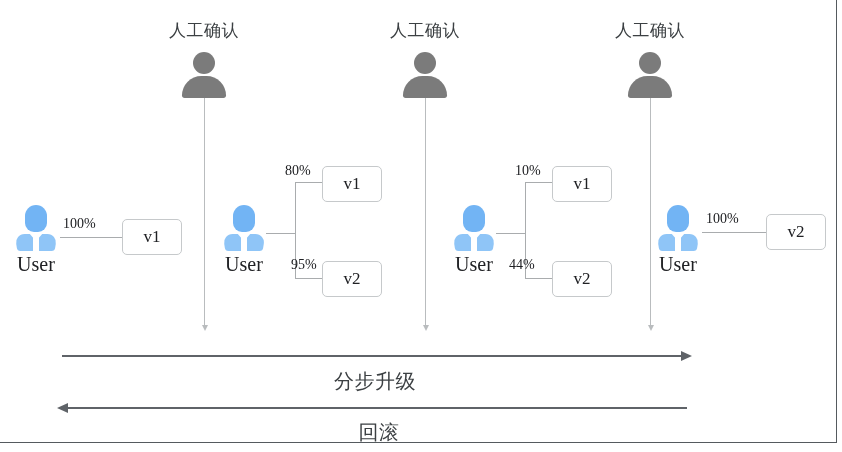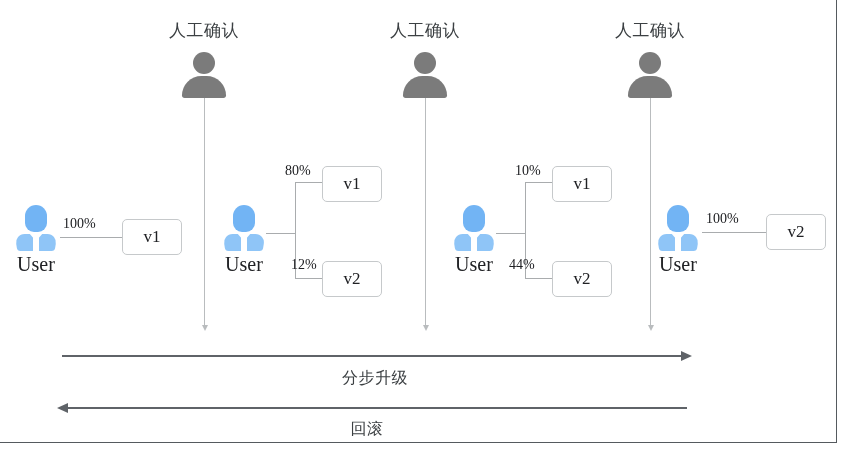--- a/index.html
+++ b/index.html
@@ -212,21 +212,21 @@
   .arrow-left {
     position: absolute;
     width: 0;
     height: 0;
     border-top: 5px solid transparent;
     border-bottom: 5px solid transparent;
     border-right: 11px solid #5f6368;
   }
   .bar-label {
     position: absolute;
-    font-size: 16px;
+    font-size: 20px;
     color: #3c4043;
     text-align: center;
     letter-spacing: 0.5px;
     white-space: nowrap;
   }
 </style>
 </head>
 <body>
 
 <div id="canvas">
@@ -287,21 +287,21 @@
 
     <div class="hline" style="left:266px; top:233px; width:29px;"></div>
 
     <div class="vline" style="left:295px; top:182px; height:96px;"></div>
 
     <div class="hline" style="left:295px; top:182px; width:28px;"></div>
     <div class="pct" style="left:285px; top:162px;">80%</div>
     <div class="vbox" style="left:322px; top:166px;">v1</div>
 
     <div class="hline" style="left:295px; top:278px; width:28px;"></div>
-    <div class="pct" style="left:291px; top:256px;">12%</div>
+    <div class="pct" style="left:291px; top:256px;">95%</div>
     <div class="vbox" style="left:322px; top:261px;">v2</div>
   </div>
 
   <div class="stage" style="left:0px; top:0px;">
     <div class="user-icon" style="left:452px; top:205px;">
       <div class="u-head"></div>
       <div class="u-shoulder-l"></div>
       <div class="u-shoulder-r"></div>
       <div class="u-collar"></div>
       <div class="u-tie"></div>
@@ -333,16 +333,16 @@
 
   <div>
     <div class="bar-line" style="left:62px; top:355px; width:620px;"></div>
     <div class="arrow-right" style="left:681px; top:351px;"></div>
     <div class="bar-label" style="left:280px; top:368px; width:190px;">分步升级</div>
   </div>
 
   <div>
     <div class="bar-line" style="left:68px; top:407px; width:619px;"></div>
     <div class="arrow-left" style="left:57px; top:403px;"></div>
-    <div class="bar-label" style="left:272px; top:419px; width:190px;text-align:center;">回滚</div>
+    <div class="bar-label" style="left:284px; top:419px; width:190px;text-align:center;">回滚</div>
   </div>
 
 </div>
 
 </body></html>

